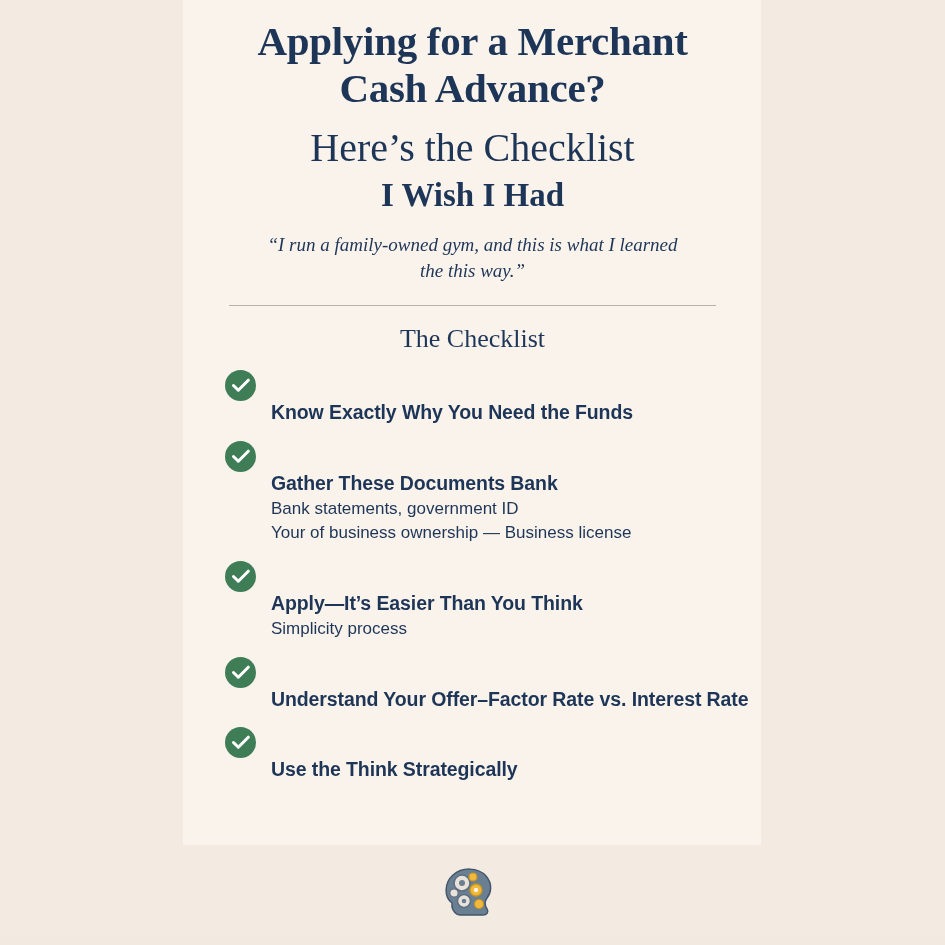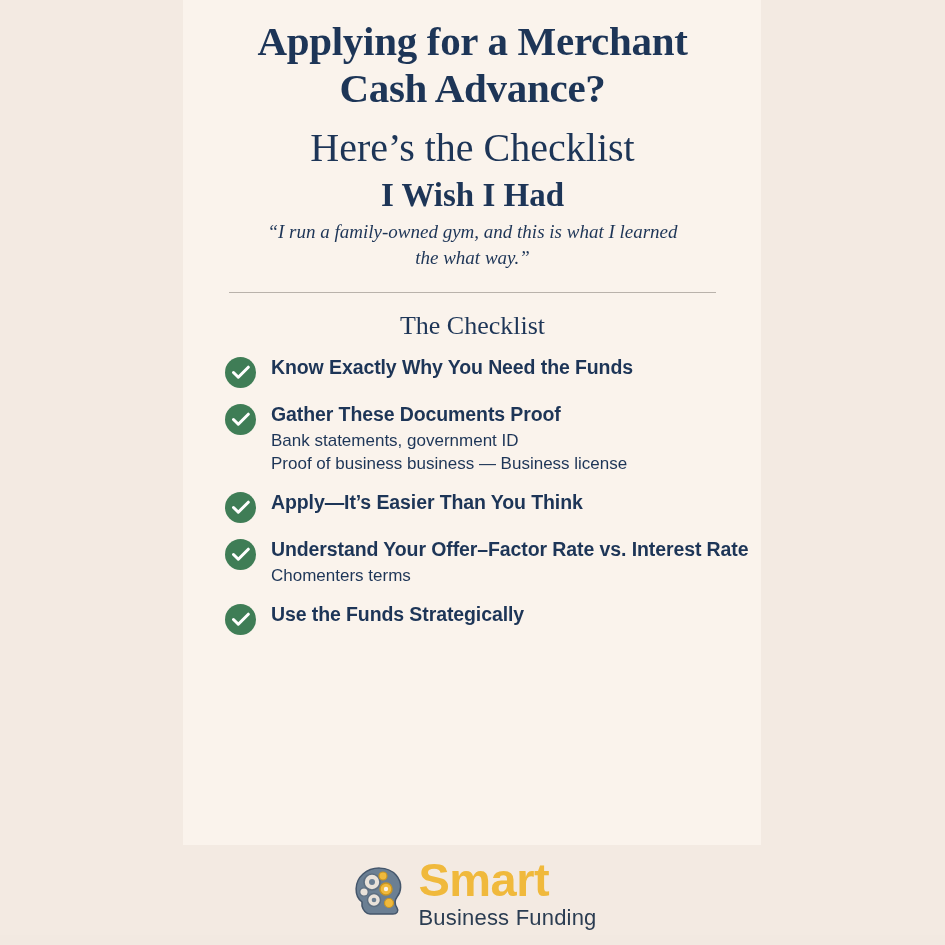--- a/index.html
+++ b/index.html
@@ -54,21 +54,21 @@
     line-height: 1.5;
     margin-top: 6px;
   }
   .headline .l3 {
     font-size: 33px;
     font-weight: bold;
     line-height: 1.2;
     margin-top: -2px;
   }
   .quote {
-    margin: 3px auto 0;
+    margin: 16px auto 0;
     width: 470px;
     text-align: center;
     font-family: "Liberation Serif", serif;
     font-style: italic;
     font-size: 19px;
     line-height: 1.35;
     color: #1d3557;
   }
   .divider {
     width: 487px;
@@ -106,20 +106,21 @@
     position: relative;
     margin-top: 2px;
   }
   .check-icon svg {
     position: absolute;
     left: 7px;
     top: 8px;
   }
   .item-text {
     margin-left: 15px;
+    margin-top: 32px;
   }
   .item-title {
     font-family: "Liberation Sans", sans-serif;
     font-weight: bold;
     font-size: 19.5px;
     color: #1d3557;
     line-height: 1.25;
     letter-spacing: -0.1px;
   }
   .item-sub {
@@ -185,21 +186,21 @@
 
     <div class="headline">
       <div class="l1">Applying for a Merchant</div>
       <div class="l1">Cash Advance?</div>
       <div class="l2">Here’s the Checklist</div>
       <div class="l3">I Wish I Had</div>
     </div>
 
     <div class="quote">
       <div>“I run a family-owned gym, and this is what I learned</div>
-      <div>the what way.”</div>
+      <div>the this way.”</div>
     </div>
 
     <div class="divider"></div>
 
     <div class="section-title">The Checklist</div>
 
     <ul class="checklist">
 
       <li class="check-item">
         <span class="check-icon">
@@ -213,58 +214,58 @@
       </li>
 
 
       <li class="check-item">
         <span class="check-icon">
           <svg width="18" height="15" viewBox="0 0 18 15" aria-hidden="true">
             <path d="M1.5 7.5 L6.3 12.2 L16.3 2.2" fill="none" stroke="#ffffff" stroke-width="3" stroke-linecap="round" stroke-linejoin="round"></path>
           </svg>
         </span>
         <span class="item-text">
-          <span class="item-title" style="display: block;">Gather These Documents Proof</span>
+          <span class="item-title" style="display: block;">Gather These Documents Bank</span>
           <span class="item-sub" style="display: block;">Bank statements, government ID</span>
-          <span class="item-sub second" style="display: block;">Proof of business business — Business license</span>
+          <span class="item-sub second" style="display: block;">Your of business ownership — Business license</span>
         </span>
       </li>
 
 
       <li class="check-item">
         <span class="check-icon">
           <svg width="18" height="15" viewBox="0 0 18 15" aria-hidden="true">
             <path d="M1.5 7.5 L6.3 12.2 L16.3 2.2" fill="none" stroke="#ffffff" stroke-width="3" stroke-linecap="round" stroke-linejoin="round"></path>
           </svg>
         </span>
         <span class="item-text">
           <span class="item-title" style="display: block;">Apply—It’s Easier Than You Think</span>
+          <span class="item-sub" style="display: block;">Simplicity process</span>
         </span>
       </li>
 
       <li class="check-item">
         <span class="check-icon">
           <svg width="18" height="15" viewBox="0 0 18 15" aria-hidden="true">
             <path d="M1.5 7.5 L6.3 12.2 L16.3 2.2" fill="none" stroke="#ffffff" stroke-width="3" stroke-linecap="round" stroke-linejoin="round"></path>
           </svg>
         </span>
         <span class="item-text">
           <span class="item-title" style="display: block;">Understand Your Offer–Factor Rate vs. Interest Rate</span>
-          <span class="item-sub" style="display: block;">Chomenters terms</span>
-        </span>
-      </li>
-
-      <li class="check-item">
-        <span class="check-icon">
-          <svg width="18" height="15" viewBox="0 0 18 15" aria-hidden="true">
-            <path d="M1.5 7.5 L6.3 12.2 L16.3 2.2" fill="none" stroke="#ffffff" stroke-width="3" stroke-linecap="round" stroke-linejoin="round"></path>
-          </svg>
-        </span>
-        <span class="item-text">
-          <span class="item-title" style="display: block;">Use the Funds Strategically</span>
+        </span>
+      </li>
+
+      <li class="check-item">
+        <span class="check-icon">
+          <svg width="18" height="15" viewBox="0 0 18 15" aria-hidden="true">
+            <path d="M1.5 7.5 L6.3 12.2 L16.3 2.2" fill="none" stroke="#ffffff" stroke-width="3" stroke-linecap="round" stroke-linejoin="round"></path>
+          </svg>
+        </span>
+        <span class="item-text">
+          <span class="item-title" style="display: block;">Use the Think Strategically</span>
         </span>
       </li>
 
     </ul>
 
     <div class="logo-area">
       <div class="logo-wrap">
         <span class="logo-mark">
           <svg width="66" height="66" viewBox="0 0 66 66" aria-hidden="true">
             <path d="M14 44 C6 38 6 24 15 16 C24 8 40 8 48 17 C55 25 53 34 49 39 C46 43 47 47 49 50 C51 53 49 56 45 56 L22 56 C18 56 15 52 14 48 Z" fill="#6b7f93" stroke="#44566b" stroke-width="1.5"></path>
@@ -272,21 +273,17 @@
             <circle cx="24" cy="24" r="3" fill="#6b7f93"></circle>
             <circle cx="38" cy="31" r="6" fill="#f0b93c" stroke="#c99521" stroke-width="1.4"></circle>
             <circle cx="38" cy="31" r="2.2" fill="#faf3ec"></circle>
             <circle cx="26" cy="42" r="6.5" fill="#e9e2da" stroke="#5d6e80" stroke-width="1.5"></circle>
             <circle cx="26" cy="42" r="2.3" fill="#6b7f93"></circle>
             <circle cx="41" cy="45" r="4.5" fill="#f0b93c" stroke="#c99521" stroke-width="1.2"></circle>
             <circle cx="16" cy="34" r="4.2" fill="#e9e2da" stroke="#5d6e80" stroke-width="1.2"></circle>
             <circle cx="35" cy="18" r="4" fill="#f0b93c" stroke="#c99521" stroke-width="1.2"></circle>
           </svg>
         </span>
-        <span class="logo-text">
-          <span class="logo-smart">Smart</span>
-          <span class="logo-sub">Business Funding</span>
-        </span>
       </div>
     </div>
 
   </div>
 </div>
 
 </body></html>

